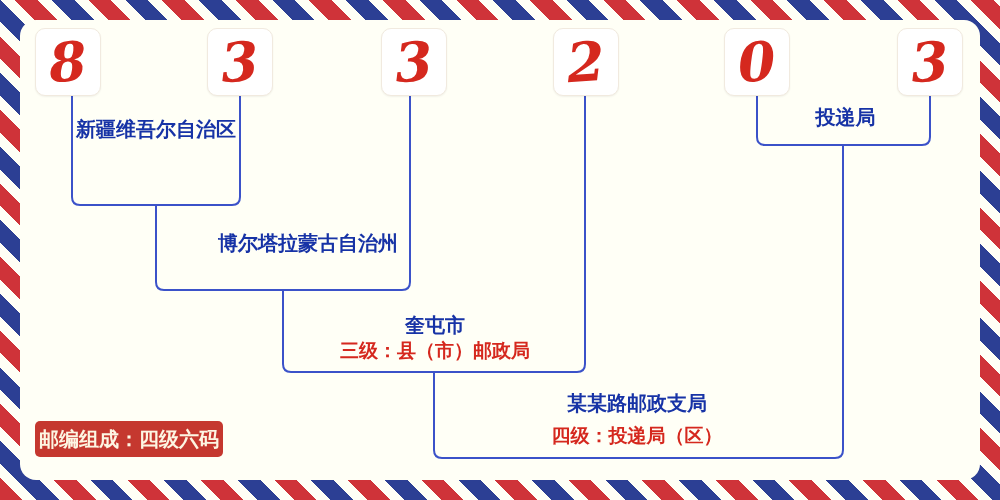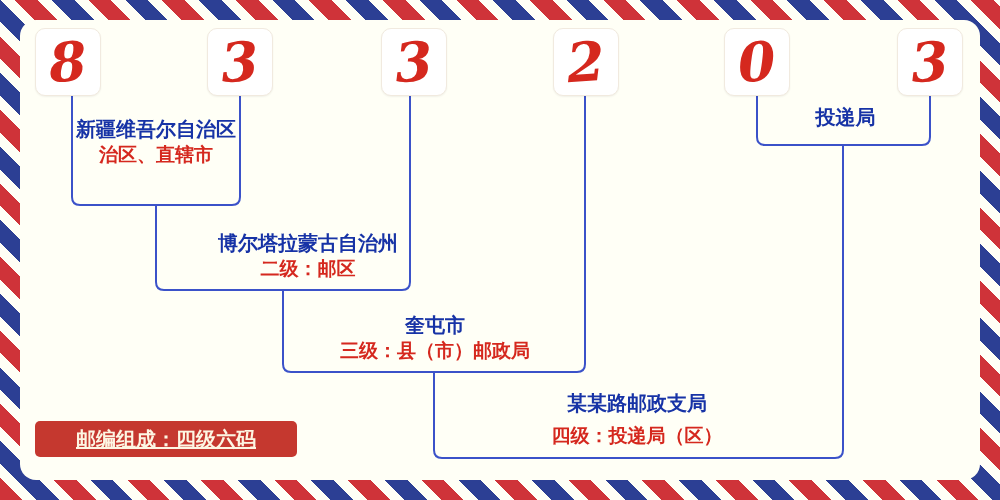--- a/index.html
+++ b/index.html
@@ -42,24 +42,24 @@
   .lvl-desc { display:block; font-size:19px; font-weight:bold; color:#d5281e; }
 
   .lbl1 { left:72px;  top:116px; width:168px; }
   .lbl2 { left:156px; top:230px; width:304px; }
   .lbl3 { left:287px; top:312px; width:296px; }
   .lbl4 { left:437px; top:390px; width:400px; }
   .lbl4 .lvl-desc { margin-top:7px; }
   .lbl5 { left:757px; top:104px; width:177px; }
 
   .badge {
-    position:absolute; left:35px; top:421px; width:262px; height:36px;
+    position:absolute; left:35px; top:421px; width:188px; height:36px;
     background:#c5382f; border-radius:5px;
     color:#fdf6e3; font-size:20px; font-weight:bold;
-    line-height:36px; text-align:center;text-decoration:underline;
+    line-height:36px; text-align:center;
   }
 </style>
 </head>
 <body>
 
 <div class="envelope">
 
   <div class="content"></div>
 
   <svg class="lines" viewBox="0 0 1000 500" aria-hidden="true">
@@ -84,26 +84,24 @@
   </div>
   <div class="digit-box d5">
     <span class="digit">0</span>
   </div>
   <div class="digit-box d6">
     <span class="digit">3</span>
   </div>
 
   <div class="lbl lbl1">
     <span class="lvl-name">新疆维吾尔自治区</span>
-    <span class="lvl-desc">治区、直辖市</span>
   </div>
 
   <div class="lbl lbl2">
     <span class="lvl-name">博尔塔拉蒙古自治州</span>
-    <span class="lvl-desc">二级：邮区</span>
   </div>
 
   <div class="lbl lbl4">
     <span class="lvl-name">某某路邮政支局</span>
     <span class="lvl-desc">四级：投递局（区）</span>
   </div>
 
   <div class="lbl lbl3">
     <span class="lvl-name">奎屯市</span>
     <span class="lvl-desc">三级：县（市）邮政局</span>

